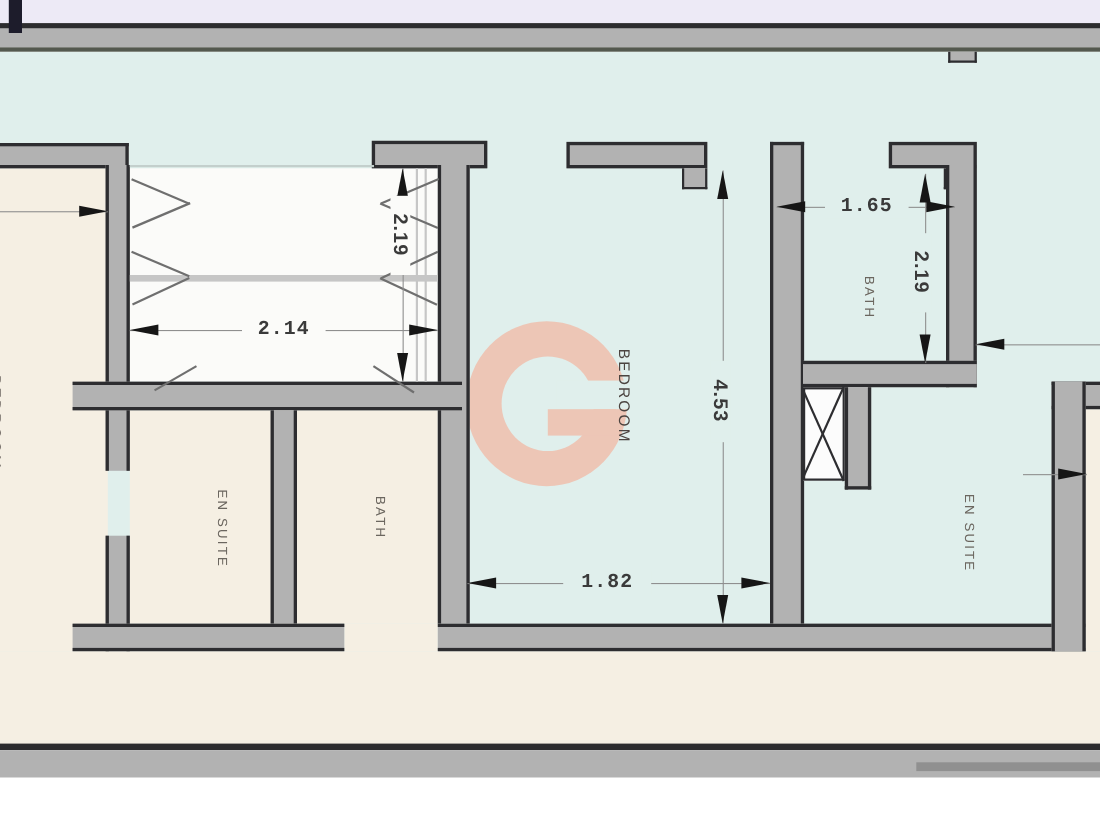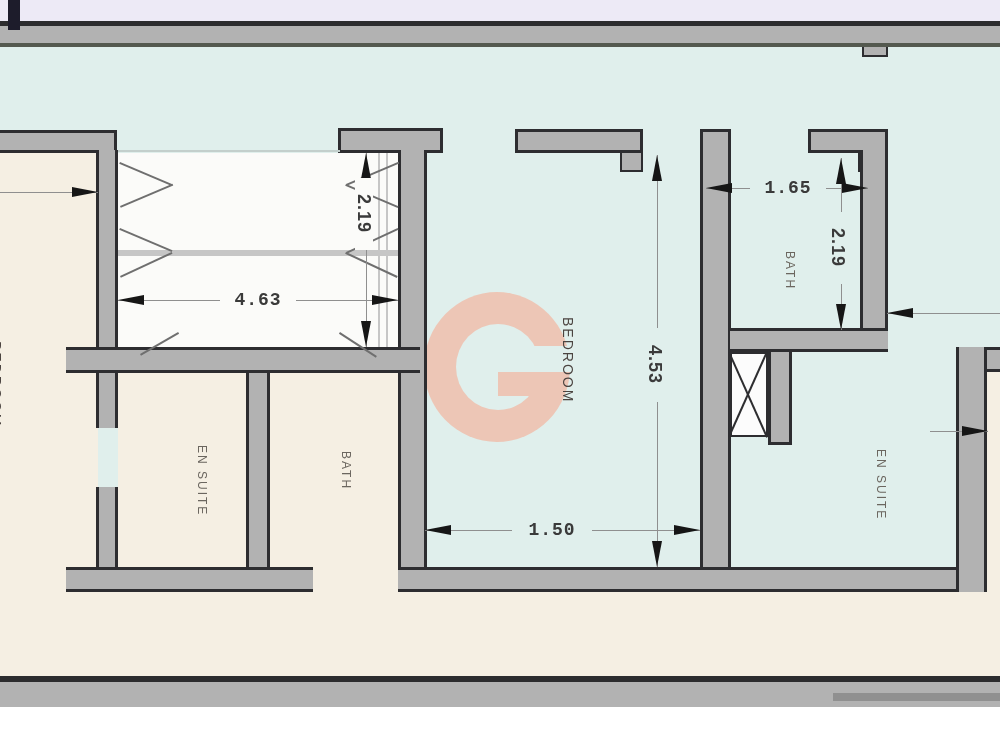--- a/index.html
+++ b/index.html
@@ -103,31 +103,31 @@
   <div class="abs chev" style="left:346px;top:252px;width:57px;transform:rotate(25deg);z-index:3;"></div>
   <div class="abs chev" style="left:140px;top:354px;width:44px;transform:rotate(-30deg);z-index:3;"></div>
   <div class="abs chev" style="left:340px;top:332px;width:44px;transform:rotate(33deg);z-index:3;"></div>
 
   <div class="abs dimline" style="left:0;top:192px;width:98px;height:1px;z-index:4;"></div>
   <div class="abs arrow right" style="left:72px;top:187px;z-index:4;"></div>
 
   <div class="abs dimline" style="left:118px;top:300px;width:280px;height:1px;z-index:4;"></div>
   <div class="abs arrow left" style="left:118px;top:295px;z-index:4;"></div>
   <div class="abs arrow right" style="left:372px;top:295px;z-index:4;"></div>
-  <div class="abs dimlabel h fill-white" style="left:220px;top:289px;width:76px;z-index:4;">4.63</div>
+  <div class="abs dimlabel h fill-white" style="left:220px;top:289px;width:76px;z-index:4;">2.14</div>
 
   <div class="abs dimline" style="left:366px;top:153px;width:1px;height:194px;z-index:4;"></div>
   <div class="abs arrow up" style="left:361px;top:153px;z-index:4;"></div>
   <div class="abs arrow down" style="left:361px;top:321px;z-index:4;"></div>
   <div class="abs dimlabel v fill-white" style="left:355px;top:178px;height:72px;z-index:4;">2.19</div>
 
   <div class="abs dimline" style="left:425px;top:530px;width:275px;height:1px;z-index:4;"></div>
   <div class="abs arrow left" style="left:425px;top:525px;z-index:4;"></div>
   <div class="abs arrow right" style="left:674px;top:525px;z-index:4;"></div>
-  <div class="abs dimlabel h fill-cyan" style="left:512px;top:519px;width:80px;z-index:4;">1.50</div>
+  <div class="abs dimlabel h fill-cyan" style="left:512px;top:519px;width:80px;z-index:4;">1.82</div>
 
   <div class="abs dimline" style="left:657px;top:155px;width:1px;height:412px;z-index:4;"></div>
   <div class="abs arrow up" style="left:652px;top:155px;z-index:4;"></div>
   <div class="abs arrow down" style="left:652px;top:541px;z-index:4;"></div>
   <div class="abs dimlabel v fill-cyan" style="left:646px;top:328px;height:74px;z-index:4;">4.53</div>
 
   <div class="abs dimline" style="left:706px;top:188px;width:162px;height:1px;z-index:4;"></div>
   <div class="abs arrow left" style="left:706px;top:183px;z-index:4;"></div>
   <div class="abs arrow right" style="left:842px;top:183px;z-index:4;"></div>
   <div class="abs dimlabel h fill-cyan" style="left:750px;top:177px;width:76px;z-index:4;">1.65</div>

